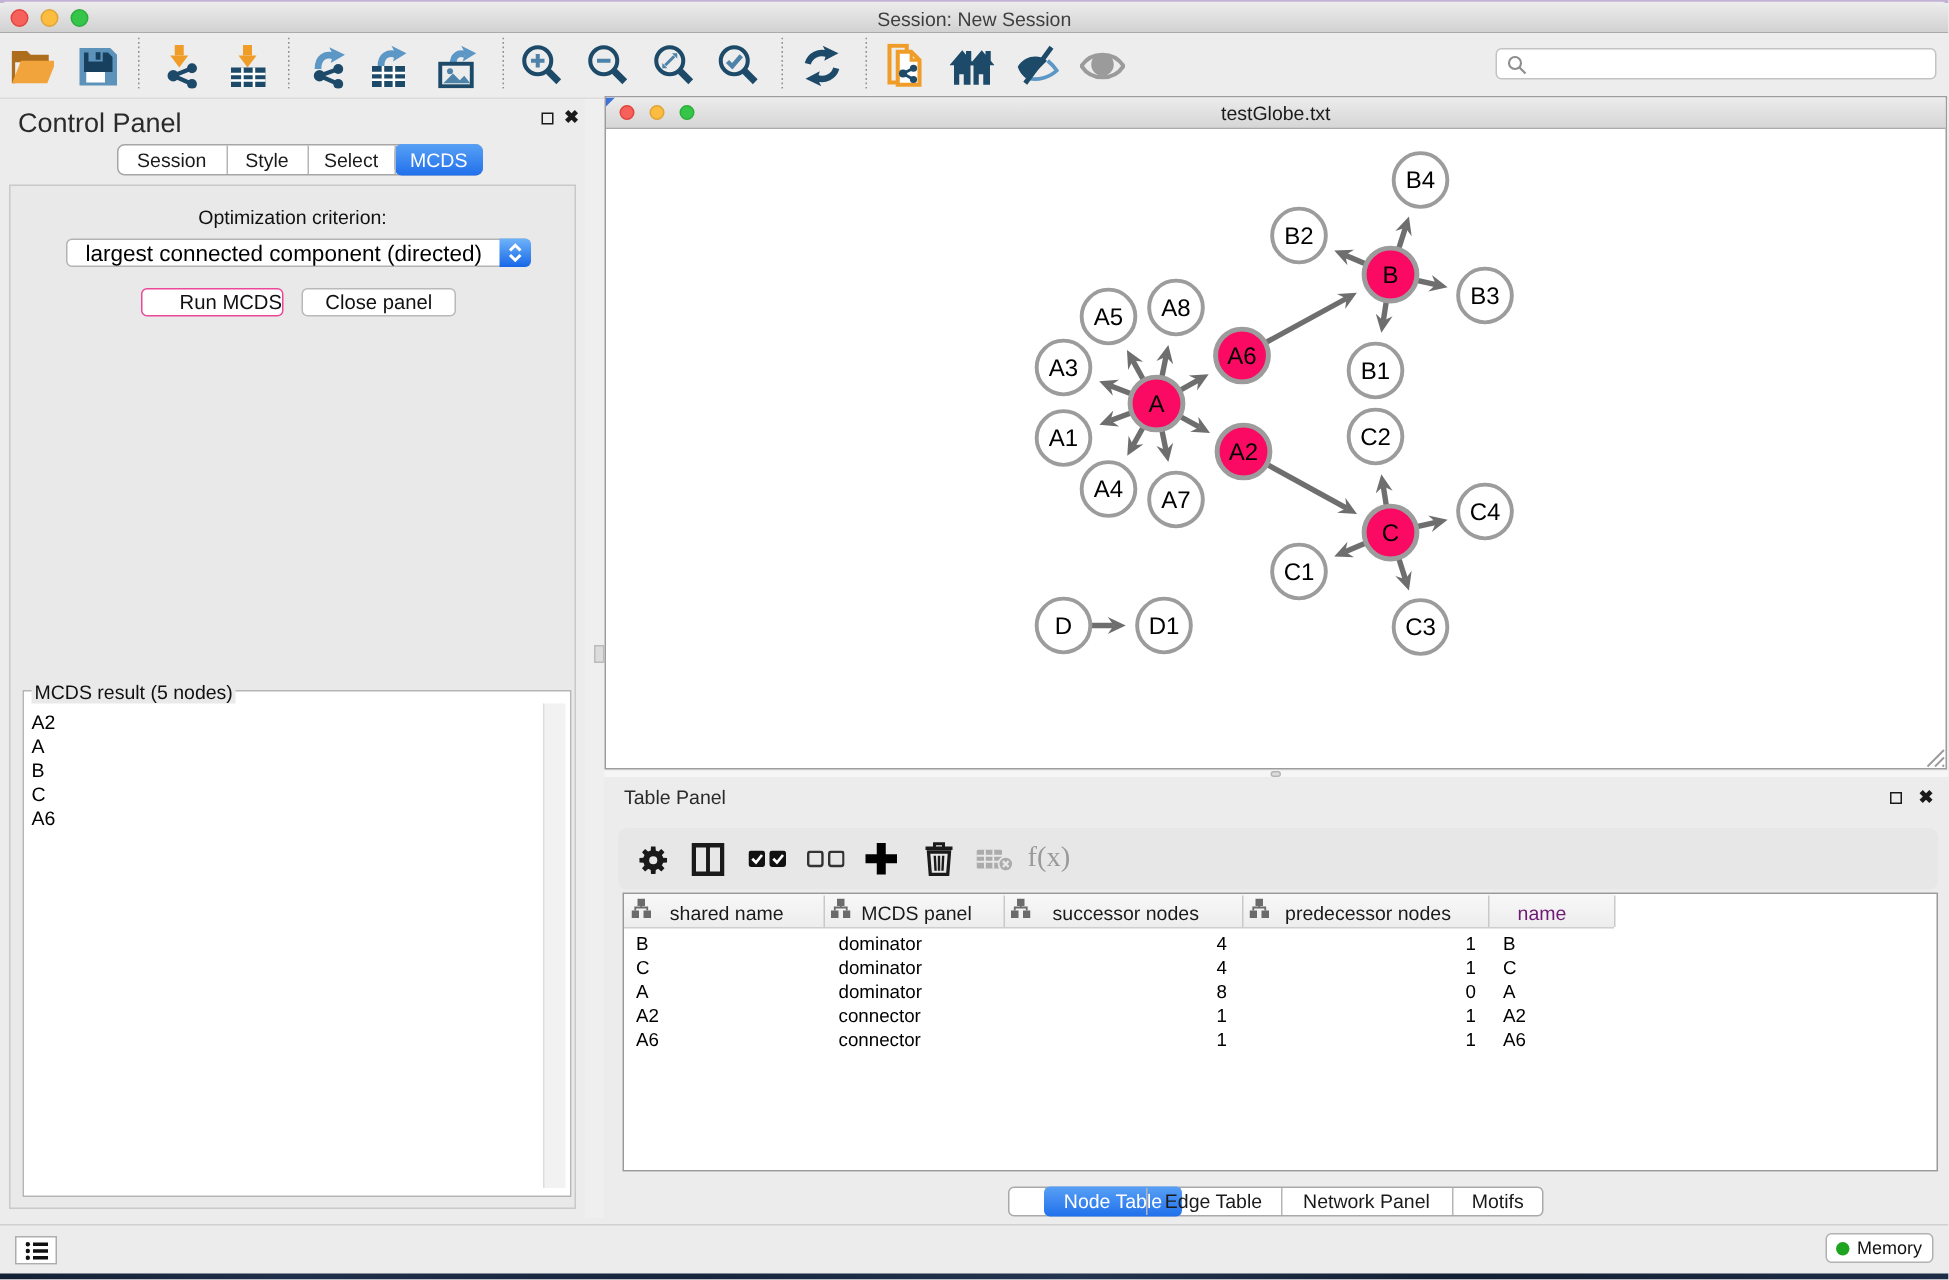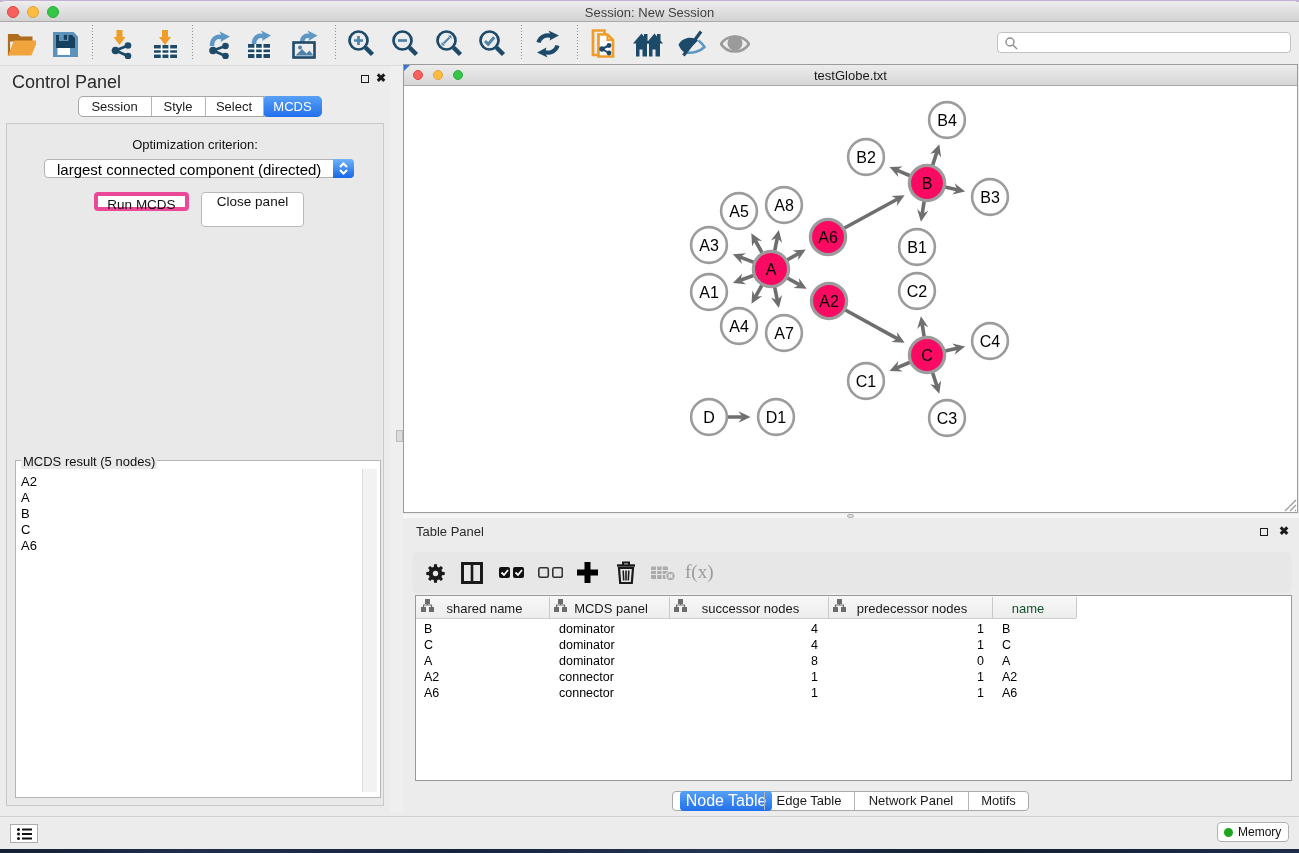--- a/index.html
+++ b/index.html
@@ -131,22 +131,22 @@
 <div class="abs" style="left:205px;top:97px;width:1px;height:19px;background:#b5b5b5"></div>
 <div class="abs" style="left:263px;top:97px;width:1px;height:19px;background:#b5b5b5"></div>
 <div class="abs" style="left:6px;top:123px;width:378px;height:683px;background:#e9e9e9;border:1px solid #c9c9c9"></div>
 <div class="abs" style="left:0;top:137px;width:390px;text-align:center;font-size:13px;color:#111">Optimization criterion:</div>
 <div class="abs" style="left:44px;top:159px;width:310px;height:19px;background:#fff;border:1px solid #b3b3b3;border-radius:4px"></div>
 <div class="abs" style="left:57px;top:161px;font-size:15px;color:#000">largest connected component (directed)</div>
 <div class="abs" style="left:333px;top:159px;width:21px;height:19px;background:linear-gradient(#6fb3f9,#1667e8);border-radius:0 4px 4px 0"></div>
 <svg class="abs" style="left:336px;top:161px" width="15" height="15" viewBox="0 0 15 15">
     <path d="M4 6 L7.5 2.5 L11 6 M4 9 L7.5 12.5 L11 9" stroke="#fff" stroke-width="2" fill="none"></path>
   </svg>
-<div class="abs" style="left:94px;top:192px;width:95px;height:19px;background:#fff;border:4px solid #ec4899;border-radius:4px;text-align:center;line-height:18px;font-size:13.5px;color:#111">Run MCDS</div>
-<div class="abs" style="left:201px;top:192px;width:103px;height:35px;background:#fff;border:1px solid #b9b9b9;border-radius:4px;text-align:center;line-height:18px;font-size:13.5px;color:#111">Close panel</div>
+<div class="abs" style="left:94px;top:192px;width:95px;height:19px;background:#fff;border:1px solid #ec4899;border-radius:4px;text-align:right;line-height:18px;font-size:13.5px;color:#111">Run MCDS</div>
+<div class="abs" style="left:201px;top:192px;width:103px;height:19px;background:#fff;border:1px solid #b9b9b9;border-radius:4px;text-align:center;line-height:18px;font-size:13.5px;color:#111">Close panel</div>
 <div class="abs" style="left:15px;top:460px;width:366px;height:338px;border:1px solid #b5b5b5;background:#fff"></div>
 <div class="abs" style="left:17px;top:462px;width:362px;height:334px;background:#fff"></div>
 <div class="abs" style="left:21px;top:454px;font-size:13px;color:#111;background:#e9e9e9;padding:0 2px">MCDS result (5 nodes)</div>
 <div class="abs" style="left:362px;top:469px;width:15px;height:323px;background:#f2f2f2;border-left:1px solid #ddd"></div>
 <div class="abs" style="left:21px;top:474px;font-size:13px;color:#000">A2</div>
 <div class="abs" style="left:21px;top:490px;font-size:13px;color:#000">A</div>
 <div class="abs" style="left:21px;top:506px;font-size:13px;color:#000">B</div>
 <div class="abs" style="left:21px;top:522px;font-size:13px;color:#000">C</div>
 <div class="abs" style="left:21px;top:538px;font-size:13px;color:#000">A6</div>
 <div class="abs" style="left:390px;top:66px;width:13px;height:746px;background:#efefef"></div>
@@ -315,21 +315,21 @@
 <div class="abs" style="left:683px;top:601px;width:135px;text-align:center;font-size:13px;color:#1a1a1a">successor nodes</div>
 <div class="abs" style="left:992px;top:597px;width:1px;height:21px;background:#c9c9c9"></div>
 <svg style="position:absolute;left:833px;top:599px" width="13" height="13" viewBox="0 0 13 13">
     <rect x="4" y="0" width="5" height="5" fill="#6b6b6b"></rect>
     <rect x="0" y="8" width="5" height="5" fill="#6b6b6b"></rect>
     <rect x="8" y="8" width="5" height="5" fill="#6b6b6b"></rect>
     <path d="M2.5 8 V6 H10.5 V8 M6.5 6 V4" stroke="#6b6b6b" stroke-width="1.2" fill="none"></path>
   </svg>
 <div class="abs" style="left:842px;top:601px;width:140px;text-align:center;font-size:13px;color:#1a1a1a">predecessor nodes</div>
 <div class="abs" style="left:1076px;top:597px;width:1px;height:21px;background:#c9c9c9"></div>
-<div class="abs" style="left:992px;top:601px;width:72px;text-align:center;font-size:13px;color:#14532d">name</div>
+<div class="abs" style="left:992px;top:601px;width:72px;text-align:center;font-size:13px;color:#701a75">name</div>
 <div class="abs" style="left:424px;top:622px;font-size:12.5px;color:#000">B</div>
 <div class="abs" style="left:559px;top:622px;font-size:12.5px;color:#000">dominator</div>
 <div class="abs" style="left:716px;top:622px;width:102px;text-align:right;font-size:12.5px;color:#000">4</div>
 <div class="abs" style="left:882px;top:622px;width:102px;text-align:right;font-size:12.5px;color:#000">1</div>
 <div class="abs" style="left:1002px;top:622px;font-size:12.5px;color:#000">B</div>
 <div class="abs" style="left:424px;top:638px;font-size:12.5px;color:#000">C</div>
 <div class="abs" style="left:559px;top:638px;font-size:12.5px;color:#000">dominator</div>
 <div class="abs" style="left:716px;top:638px;width:102px;text-align:right;font-size:12.5px;color:#000">4</div>
 <div class="abs" style="left:882px;top:638px;width:102px;text-align:right;font-size:12.5px;color:#000">1</div>
 <div class="abs" style="left:1002px;top:638px;font-size:12.5px;color:#000">C</div>
@@ -342,21 +342,21 @@
 <div class="abs" style="left:559px;top:670px;font-size:12.5px;color:#000">connector</div>
 <div class="abs" style="left:716px;top:670px;width:102px;text-align:right;font-size:12.5px;color:#000">1</div>
 <div class="abs" style="left:882px;top:670px;width:102px;text-align:right;font-size:12.5px;color:#000">1</div>
 <div class="abs" style="left:1002px;top:670px;font-size:12.5px;color:#000">A2</div>
 <div class="abs" style="left:424px;top:686px;font-size:12.5px;color:#000">A6</div>
 <div class="abs" style="left:559px;top:686px;font-size:12.5px;color:#000">connector</div>
 <div class="abs" style="left:716px;top:686px;width:102px;text-align:right;font-size:12.5px;color:#000">1</div>
 <div class="abs" style="left:882px;top:686px;width:102px;text-align:right;font-size:12.5px;color:#000">1</div>
 <div class="abs" style="left:1002px;top:686px;font-size:12.5px;color:#000">A6</div>
 <div class="abs" style="left:672px;top:791px;width:357px;height:20px;background:#fff;border:1px solid #a9a9a9;border-radius:4px"></div>
-<div class="abs" style="left:680px;top:791px;width:92px;height:20px;line-height:20px;text-align:center;font-size:16px;background:linear-gradient(#58a0f5,#2170ec);color:#fff;border-radius:4px;">Node Table</div>
+<div class="abs" style="left:696px;top:791px;width:92px;height:20px;line-height:20px;text-align:center;font-size:13px;background:linear-gradient(#58a0f5,#2170ec);color:#fff;border-radius:4px;">Node Table</div>
 <div class="abs" style="left:764px;top:791px;width:90px;height:20px;line-height:20px;text-align:center;font-size:13px;color:#1a1a1a;">Edge Table</div>
 <div class="abs" style="left:854px;top:791px;width:114px;height:20px;line-height:20px;text-align:center;font-size:13px;color:#1a1a1a;">Network Panel</div>
 <div class="abs" style="left:968px;top:791px;width:61px;height:20px;line-height:20px;text-align:center;font-size:13px;color:#1a1a1a;">Motifs</div>
 <div class="abs" style="left:764px;top:792px;width:1px;height:18px;background:#b5b5b5"></div>
 <div class="abs" style="left:854px;top:792px;width:1px;height:18px;background:#b5b5b5"></div>
 <div class="abs" style="left:968px;top:792px;width:1px;height:18px;background:#b5b5b5"></div>
 <div class="abs" style="left:0;top:816px;width:1299px;height:1px;background:#d0d0d0"></div>
 <div class="abs" style="left:10px;top:824px;width:28px;height:19px;background:#fff;border:1px solid #adadad"></div>
 <svg class="abs" style="left:17px;top:828px" width="16" height="12" viewBox="0 0 16 12">
     <circle cx="1.5" cy="1.5" r="1.5" fill="#111"></circle>

